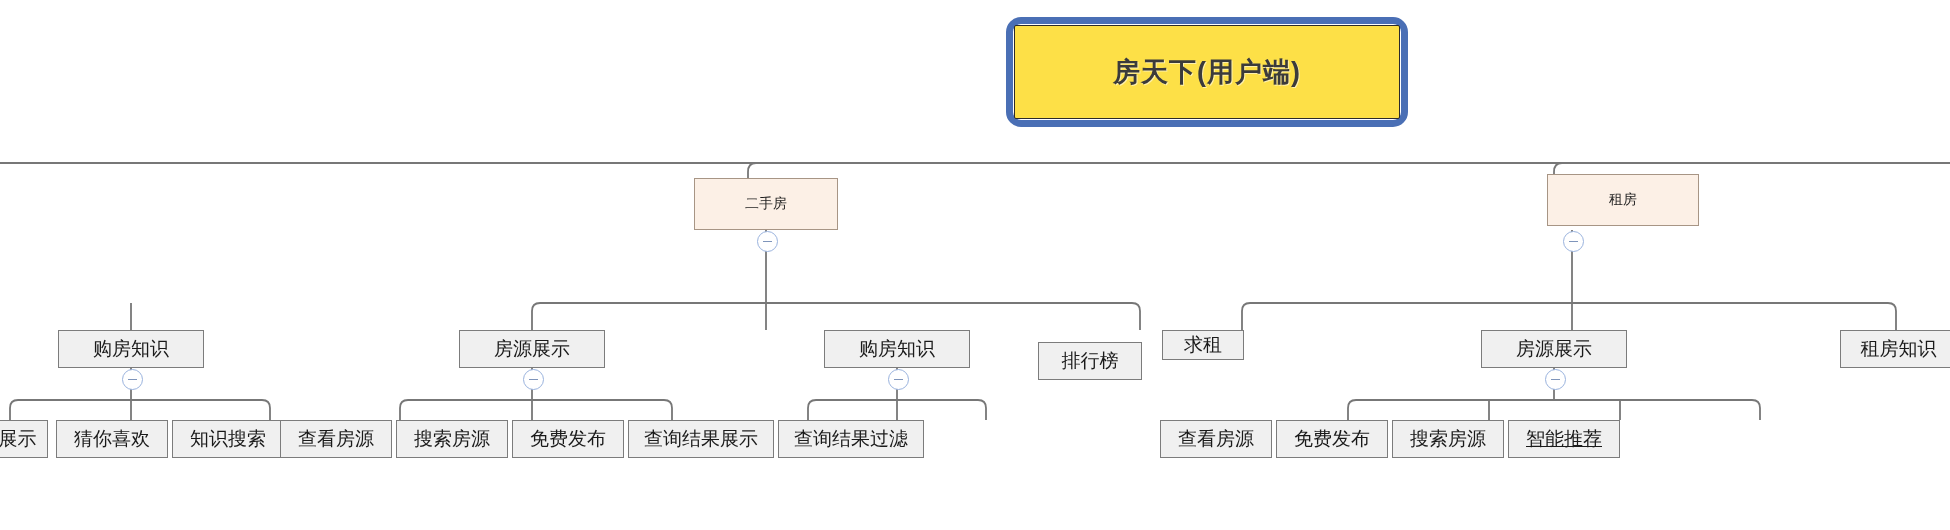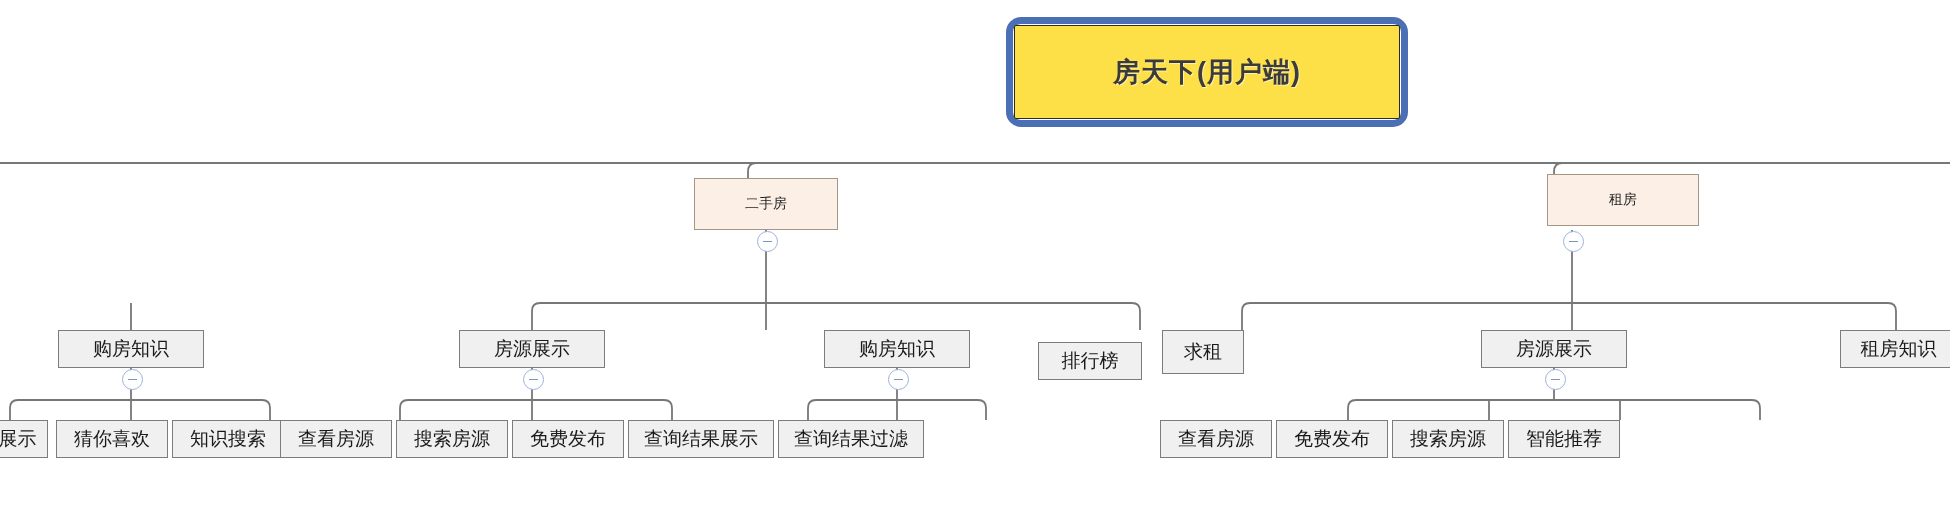--- a/index.html
+++ b/index.html
@@ -147,21 +147,21 @@
   <div class="toggle" style="left:122px;top:369px;"></div>
 
   <div class="node lvl3" style="left:459px;top:330px;width:146px;height:38px;">房源展示</div>
   <div class="toggle" style="left:523px;top:369px;"></div>
 
   <div class="node lvl3" style="left:824px;top:330px;width:146px;height:38px;">购房知识</div>
   <div class="toggle" style="left:888px;top:369px;"></div>
 
   <div class="node lvl3" style="left:1038px;top:342px;width:104px;height:38px;">排行榜</div>
 
-  <div class="node lvl3" style="left:1162px;top:330px;width:82px;height:44px;">求租</div>
+  <div class="node lvl3" style="left:1162px;top:330px;width:82px;height:30px;">求租</div>
 
   <div class="node lvl3" style="left:1481px;top:330px;width:146px;height:38px;">房源展示</div>
   <div class="toggle" style="left:1545px;top:369px;"></div>
 
   <div class="node lvl3 clipped-right" style="left:1840px;top:330px;width:116px;height:38px;">租房知识</div>
 
   <div class="node lvl4 clipped-left" style="left:-12px;top:331px;top:420px;width:60px;height:38px;">展示</div>
 
   <div class="node lvl4" style="left:172px;top:420px;width:112px;height:38px;">知识搜索</div>
 
@@ -176,15 +176,15 @@
   <div class="node lvl4" style="left:778px;top:420px;width:146px;height:38px;">查询结果过滤</div>
 
   <div class="node lvl4" style="left:628px;top:420px;width:146px;height:38px;">查询结果展示</div>
 
   <div class="node lvl4" style="left:1160px;top:420px;width:112px;height:38px;">查看房源</div>
 
   <div class="node lvl4" style="left:1276px;top:420px;width:112px;height:38px;">免费发布</div>
 
   <div class="node lvl4" style="left:1392px;top:420px;width:112px;height:38px;">搜索房源</div>
 
-  <div class="node lvl4" style="left:1508px;top:420px;width:112px;height:38px;">智能推荐</div>
+  <div class="node lvl4" style="left:1508px;top:420px;width:112px;height:38px;text-decoration:underline;">智能推荐</div>
 
 </div>
 
 </body></html>

